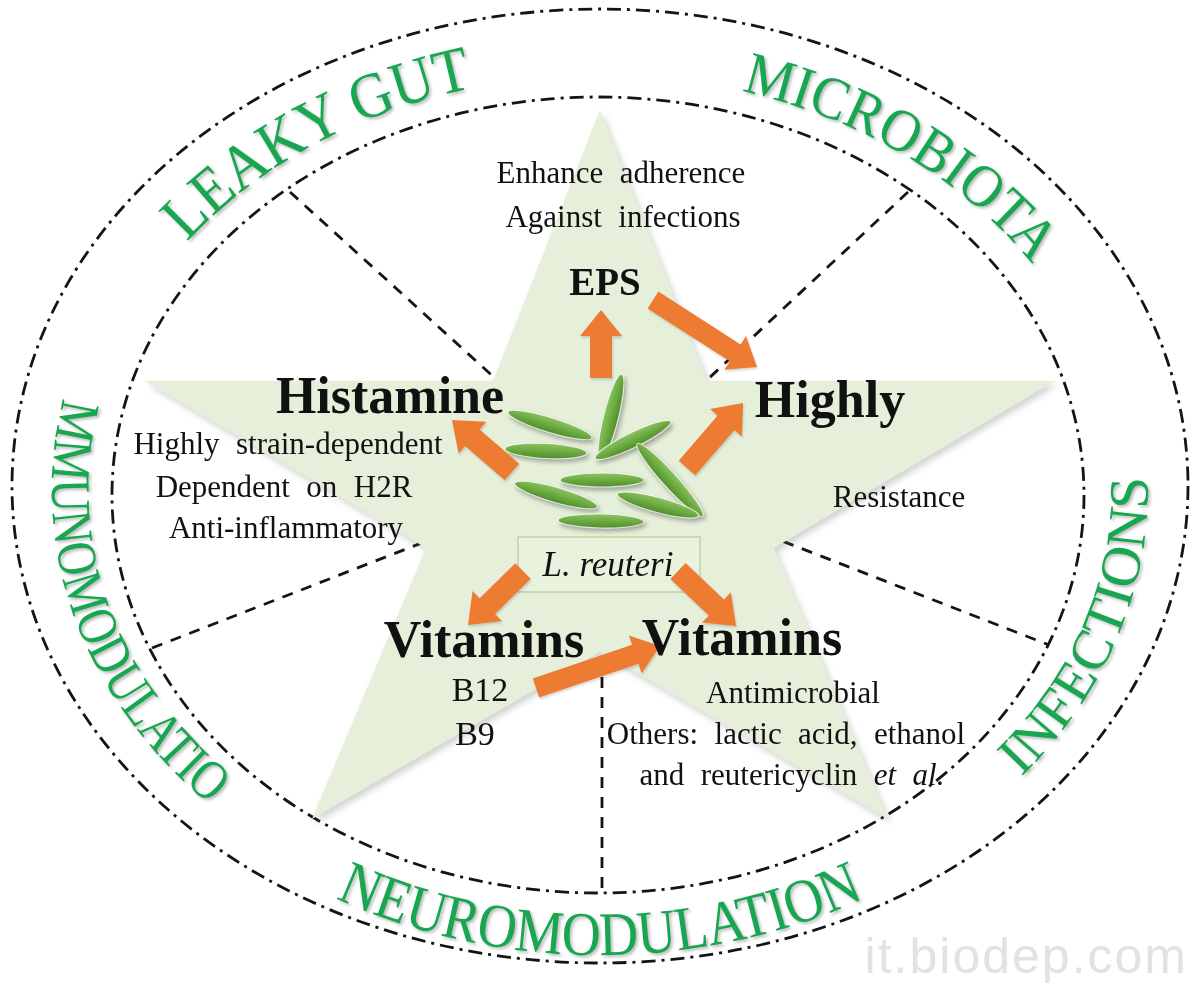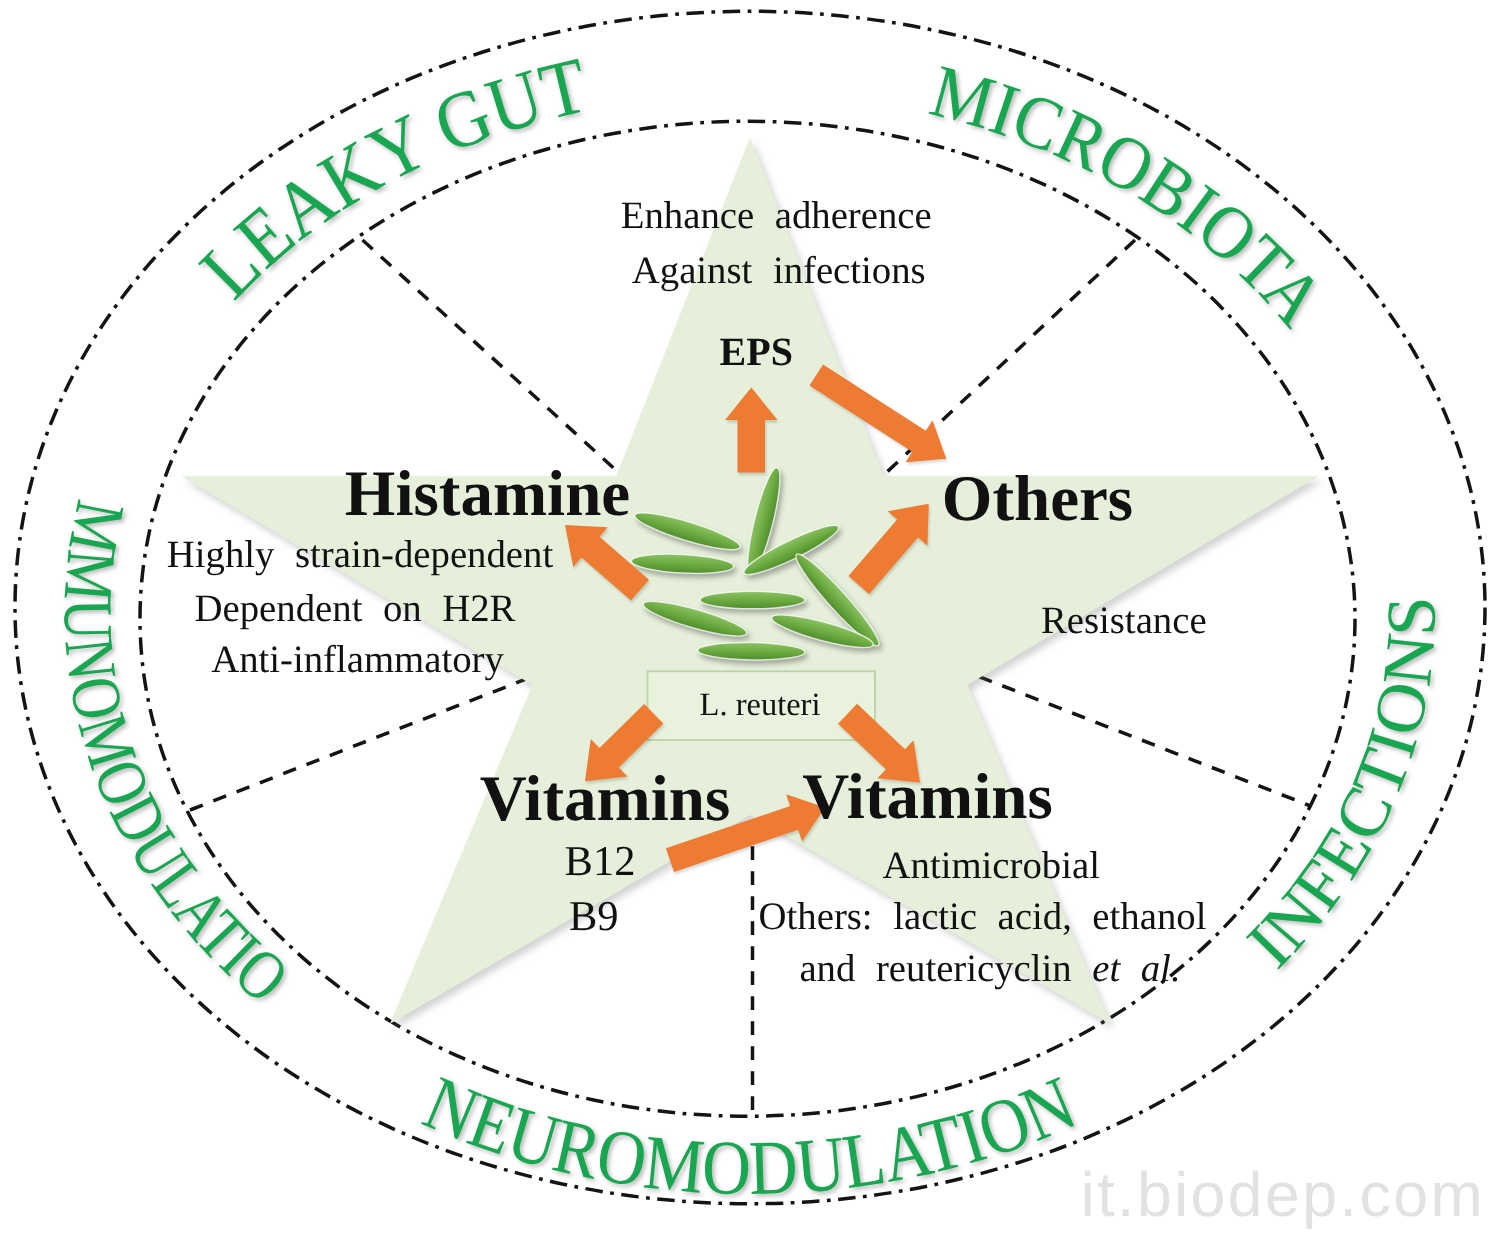--- a/index.html
+++ b/index.html
@@ -25,24 +25,24 @@
   .org-box{fill:#e8f2dd;stroke:var(--box-border);stroke-width:1.5;}
   .ring-text{fill:var(--ring-green);font-family:"Liberation Serif",serif;
     filter:drop-shadow(2px 2px 1.5px rgba(130,130,130,0.55));}
   .rt-top{font-size:64px;}
   .rt-top2{font-size:60px;}
   .rt-bottom{font-size:62px;}
   .rt-side{font-size:56px;}
   .t{position:absolute;transform:translate(-50%,-50%);white-space:nowrap;
      color:var(--ink);line-height:1;text-align:right;}
   .title{font-weight:bold;font-size:52px;}
-  .title-eps{font-weight:bold;font-size:32px;}
+  .title-eps{font-weight:bold;font-size:39px;}
   .body{font-size:31px;word-spacing:0.28em;}
   .bvit{font-size:34px;}
-  .organism{font-size:26px;}
+  .organism{font-style:italic;font-size:35px;}
   .it{font-style:italic;}
   .watermark{
     position:absolute;right:12px;bottom:14px;
     font-family:"Liberation Sans",sans-serif;font-size:50px;letter-spacing:2px;
     color:var(--watermark-gray);text-shadow:1px 1px 0 #ffffff;margin-top:12px;
   }
 </style>
 </head>
 <body>
 
@@ -108,21 +108,21 @@
     </text>
     <text class="ring-text rt-bottom">
       <textPath href="#ringBottom" startOffset="50%" text-anchor="middle" textLength="545" lengthAdjust="spacingAndGlyphs">NEUROMODULATION</textPath>
     </text>
   </svg>
 
   <div class="t body" style="left:621px;top:172px">Enhance adherence</div>
   <div class="t body" style="left:623px;top:216px">Against infections</div>
   <div class="t title-eps" style="left:605px;top:281px">EPS</div>
 
-  <div class="t title" style="left:830px;top:400px">Others</div>
+  <div class="t title" style="left:830px;top:400px">Highly</div>
   <div class="t body" style="left:899px;top:496px">Resistance</div>
 
   <div class="t title" style="left:390px;top:396px">Histamine</div>
   <div class="t body" style="left:288px;top:443px">Highly strain-dependent</div>
   <div class="t body" style="left:284px;top:486px">Dependent on H2R</div>
   <div class="t body" style="left:286px;top:527px">Anti-inflammatory</div>
 
   <div class="t title" style="left:484px;top:640px">Vitamins</div>
   <div class="t body bvit" style="left:480px;top:690px">B12</div>
   <div class="t body bvit" style="left:475px;top:734px">B9</div>

